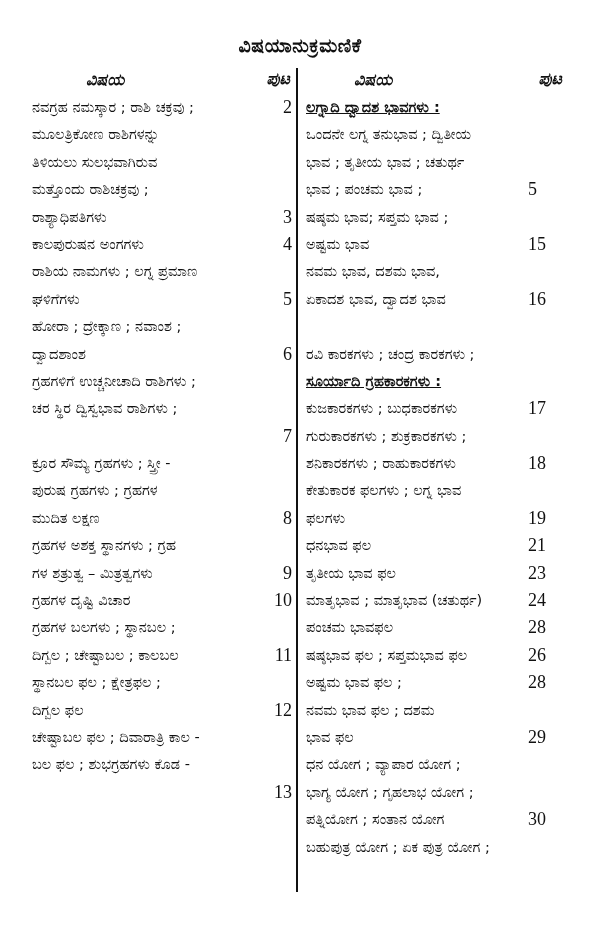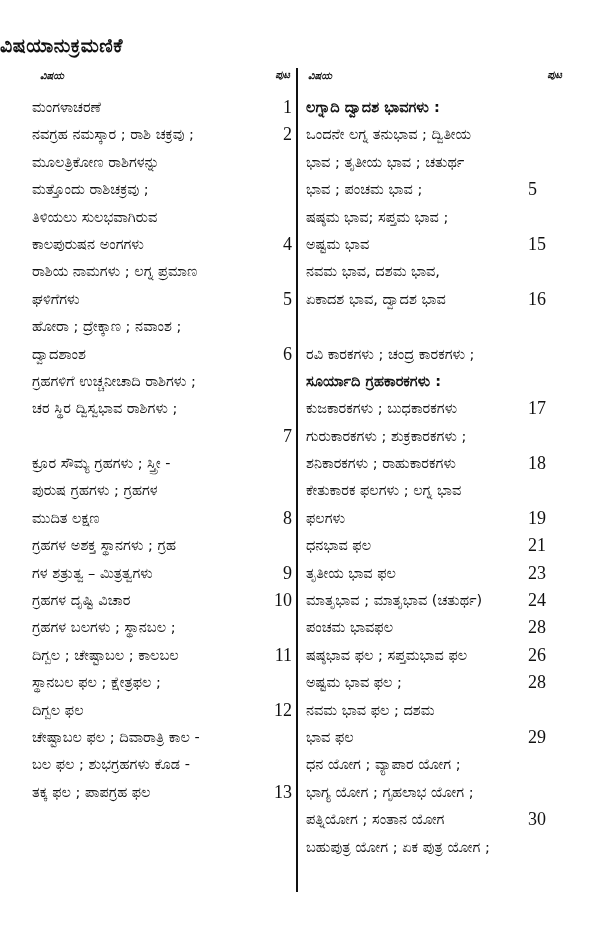--- a/index.html
+++ b/index.html
@@ -2,77 +2,77 @@
 <html><head>
   <meta charset="utf-8">
   <style>
     html, body { margin: 0; padding: 0; background: #ffffff; }
     body {
       width: 600px; height: 929px; position: relative; overflow: hidden;
       font-family: "DejaVu Sans", sans-serif; color: #111;
     }
     .title {
       position: absolute; top: 34px; left: 0; width: 600px;
-      font-size: 19px; font-weight: bold; letter-spacing: 0.5px;
+      text-align: center; font-size: 19px; font-weight: bold; letter-spacing: 0.5px;
     }
     .divider {
       position: absolute; left: 296px; top: 68px; width: 2px; height: 824px;
       background: #111;
     }
     .col { position: absolute; top: 66px; }
     .col.left { left: 32px; width: 262px; }
     .col.right { left: 306px; width: 260px; }
     .hdr {
-      height: 28px; position: relative; font-size: 10px; font-style: italic; font-weight: bold;
+      height: 28px; position: relative; font-size: 16px; font-style: italic; font-weight: bold; margin-left: 46px;
     }
     .hdr .h-topic { position: absolute; left: 2px; top: 4px; }
     .hdr .h-page { position: absolute; right: 4px; top: 4px; font-family: Liberation Mono, monospace; }
     .col.left .hdr .h-topic { left: 8px; }
     .row {
       height: 27.4px; position: relative; font-size: 14.5px; line-height: 27px; white-space: nowrap;
     }
     .row .topic { position: absolute; left: 0; top: 0; }
     .row .page {
       position: absolute; top: 0; font-family: "Liberation Serif", serif; font-size: 18px;
     }
     .col.left .row .page { right: 2px; }
     .col.right .row .page { left: 222px; }
-    .row.section .topic { font-weight: bold; }
+    .row.section .topic { font-weight: bold; text-decoration: underline; }
   </style>
 </head>
 <body>
 
 <div class="title">ವಿಷಯಾನುಕ್ರಮಣಿಕೆ</div>
 <div class="divider"></div>
 
 <div class="col left">
   <div class="hdr">
     <span class="h-topic">ವಿಷಯ</span>
     <span class="h-page">ಪುಟ</span>
   </div>
   <div id="left-rows">
       <div class="row">
-        <span class="topic">ಮಂಗಳಾಚರಣೆ</span>
-        <span class="page">1</span>
-      </div>
-      <div class="row">
         <span class="topic">ನವಗ್ರಹ ನಮಸ್ಕಾರ ; ರಾಶಿ ಚಕ್ರವು ;</span>
         <span class="page">2</span>
       </div>
       <div class="row">
         <span class="topic">ಮೂಲತ್ರಿಕೋಣ ರಾಶಿಗಳನ್ನು</span>
         <span class="page"></span>
       </div>
       <div class="row">
+        <span class="topic">ತಿಳಿಯಲು ಸುಲಭವಾಗಿರುವ</span>
+        <span class="page"></span>
+      </div>
+      <div class="row">
         <span class="topic">ಮತ್ತೊಂದು ರಾಶಿಚಕ್ರವು ;</span>
         <span class="page"></span>
       </div>
       <div class="row">
-        <span class="topic">ತಿಳಿಯಲು ಸುಲಭವಾಗಿರುವ</span>
-        <span class="page"></span>
+        <span class="topic">ರಾಶ್ಯಾಧಿಪತಿಗಳು</span>
+        <span class="page">3</span>
       </div>
       <div class="row">
         <span class="topic">ಕಾಲಪುರುಷನ ಅಂಗಗಳು</span>
         <span class="page">4</span>
       </div>
       <div class="row">
         <span class="topic">ರಾಶಿಯ ನಾಮಗಳು ; ಲಗ್ನ ಪ್ರಮಾಣ</span>
         <span class="page"></span>
       </div>
       <div class="row">
@@ -140,21 +140,20 @@
       </div>
       <div class="row">
         <span class="topic">ಚೇಷ್ಟಾಬಲ ಫಲ ; ದಿವಾರಾತ್ರಿ ಕಾಲ -</span>
         <span class="page"></span>
       </div>
       <div class="row">
         <span class="topic">ಬಲ ಫಲ ; ಶುಭಗ್ರಹಗಳು ಕೊಡ -</span>
         <span class="page"></span>
       </div>
       <div class="row">
-        <span class="topic">ತಕ್ಕ ಫಲ ; ಪಾಪಗ್ರಹ ಫಲ</span>
         <span class="page">13</span>
       </div>
     </div>
 </div>
 
 <div class="col right">
   <div class="hdr">
     <span class="h-topic">ವಿಷಯ</span>
     <span class="h-page">ಪುಟ</span>
   </div>

